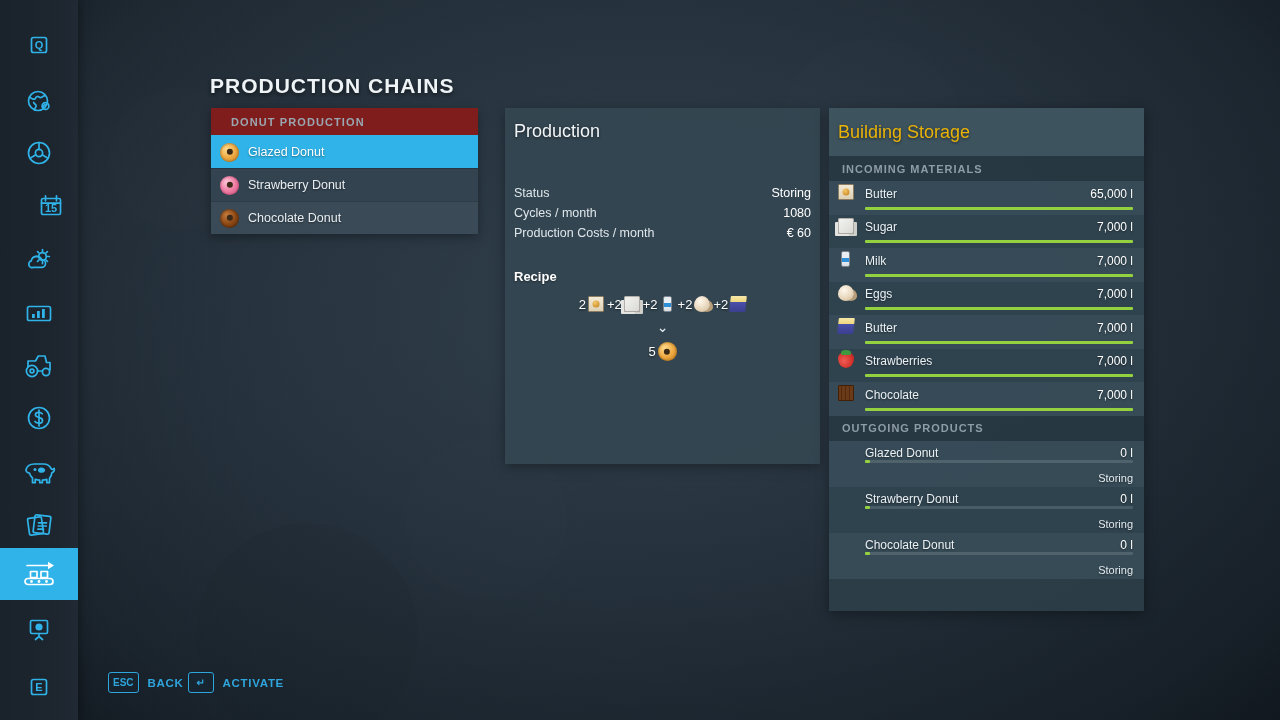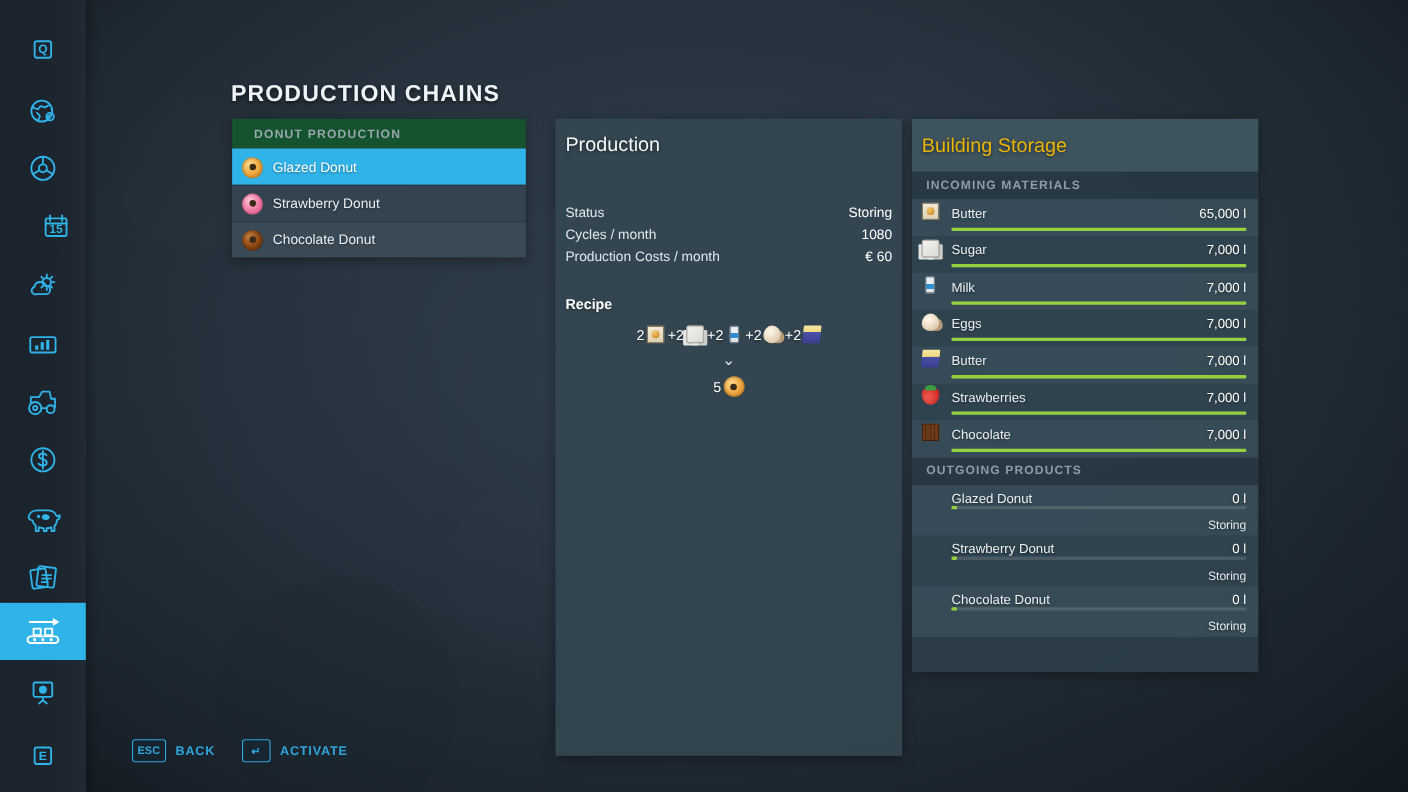--- a/index.html
+++ b/index.html
@@ -85,21 +85,21 @@
   
   #list-panel {
     position: absolute;
     left: 211px; top: 108px;
     width: 267px;
     z-index: 4;
     box-shadow: 0 3px 10px rgba(0,0,0,.35);
   }
   .list-header {
     height: 27px;
-    background: #14532d;
+    background: #7f1d1d;
     display: flex;
     align-items: center;
     padding-left: 20px;
     font-size: 11px;
     font-weight: bold;
     letter-spacing: 1.1px;
     color: #9aa7b1;
   }
   .list-row {
     height: 33px;
@@ -145,21 +145,21 @@
   }
   .donut.chocolate {
     background: radial-gradient(circle at 34% 30%, #c27a3c 0%, #8f4a16 50%, #5e2d08 100%);
     box-shadow: inset 0 0 3px rgba(50,20,0,.8);
   }
 
   
   #production-panel {
     position: absolute;
     left: 505px; top: 108px;
-    width: 315px; height: 579px;
+    width: 315px; height: 356px;
     background: rgba(52,70,81,0.93);
     z-index: 4;
     box-shadow: 0 3px 12px rgba(0,0,0,.35);
   }
   #production-panel .panel-title {
     font-size: 18px;
     color: #f2f6f8;
     padding: 13px 0 0 9px;
     text-shadow: 0 1px 3px rgba(0,0,0,.5);
   }
@@ -357,24 +357,24 @@
     right: 11px; bottom: 3px;
     font-size: 11px;
     color: #e3eaef;
     text-shadow: 0 1px 2px rgba(0,0,0,.45);
   }
   .icon16 { width: 19px; height: 19px; flex: 0 0 auto; }
 
   
   #helpbar {
     position: absolute;
-    left: 120px; bottom: 27px;
-    display: flex;
-    align-items: center;
-    gap: 24px;
+    left: 108px; bottom: 27px;
+    display: flex;
+    align-items: center;
+    gap: 4px;
     z-index: 6;
   }
   .hint { display: flex; align-items: center; gap: 9px; }
   .keycap {
     min-width: 26px; height: 21px;
     border: 1px solid #2fa5dd;
     border-radius: 3px;
     display: flex;
     align-items: center;
     justify-content: center;

